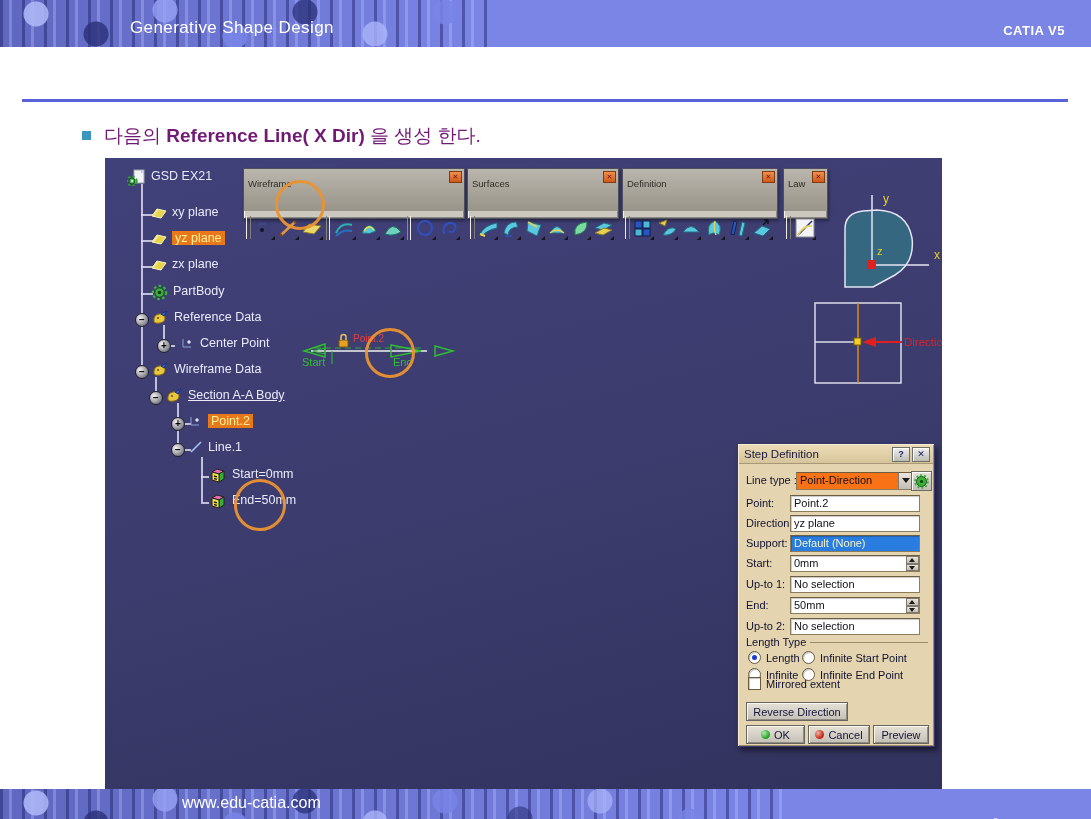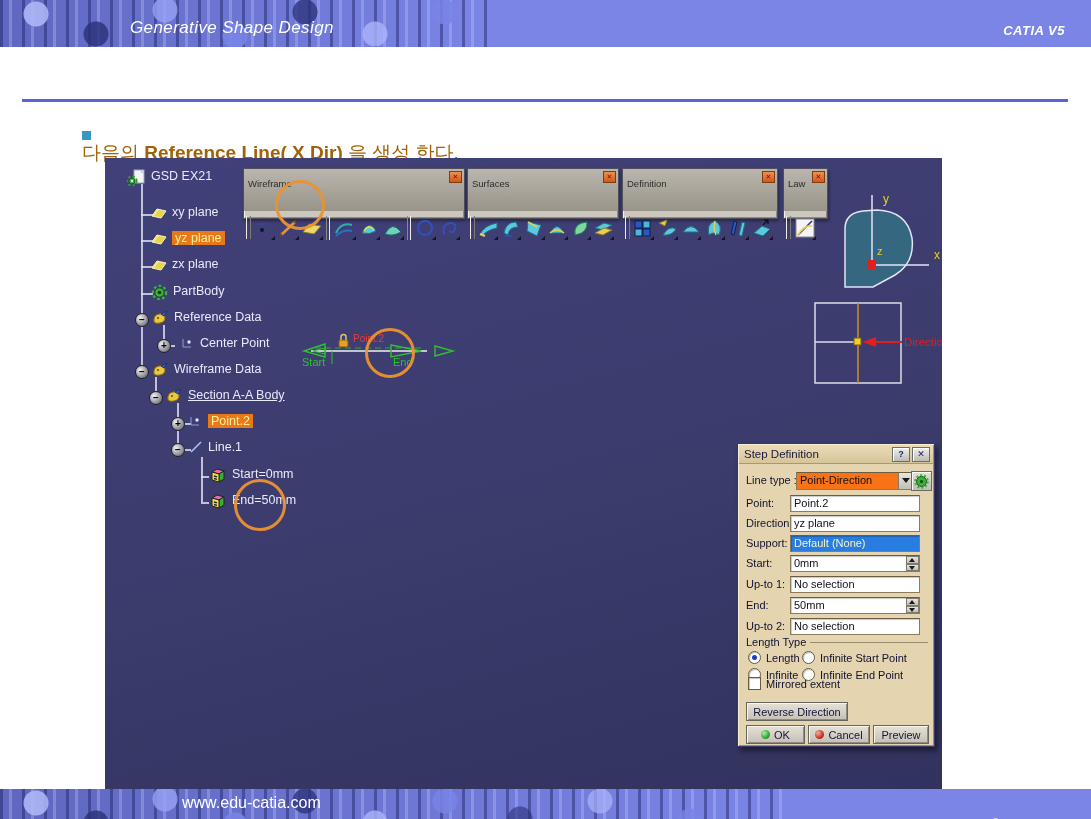--- a/index.html
+++ b/index.html
@@ -1,21 +1,21 @@
 <!DOCTYPE html>
 <html><head>
 <meta charset="utf-8">
 <style>
   html,body{margin:0;padding:0;background:#888;}
   #slide{position:relative;width:1091px;height:819px;background:#fff;overflow:hidden;
          font-family:"Liberation Sans","DejaVu Sans",sans-serif;}
 
   
   .banner{position:absolute;left:0;width:100%;background:#7b85e6;}
-  .banner.top{top:0;height:47px;font-style:italic;}
+  .banner.top{top:0;height:47px;}
   .pat{position:absolute;left:0;top:0;height:100%;width:490px;
     background-image:
       radial-gradient(circle 13px at 36px 14px, rgba(176,186,248,.85) 0 12px, transparent 13px),
       radial-gradient(circle 13px at 96px 34px, rgba(42,48,120,.8) 0 12px, transparent 13px),
       radial-gradient(circle 13px at 165px 10px, rgba(150,162,244,.8) 0 12px, transparent 13px),
       radial-gradient(circle 13px at 235px 36px, rgba(120,132,230,.9) 0 12px, transparent 13px),
       radial-gradient(circle 13px at 305px 12px, rgba(42,48,120,.75) 0 12px, transparent 13px),
       radial-gradient(circle 13px at 375px 34px, rgba(170,180,250,.8) 0 12px, transparent 13px),
       radial-gradient(circle 13px at 445px 12px, rgba(120,132,230,.85) 0 12px, transparent 13px),
       radial-gradient(circle 13px at 520px 30px, rgba(42,48,120,.6) 0 12px, transparent 13px),
@@ -27,21 +27,21 @@
   .brand{position:absolute;right:26px;top:23px;color:#fff;font-weight:bold;font-size:13px;letter-spacing:.5px;}
 
   .banner.bottom{top:789px;height:30px;}
   .banner.bottom .pat{width:72%;}
   .site{position:absolute;left:182px;top:5px;color:#fff;font-size:16px;}
   .copy{position:absolute;right:24px;top:7px;color:#fff;font-size:14px;margin-top:20px;}
 
   
   .page-title{position:absolute;left:30px;top:68px;font-size:23px;font-weight:bold;color:#1467b6;}
   .title-rule{position:absolute;left:22px;top:99px;width:1046px;height:3px;background:#5863d8;}
-  .bullet-row{position:absolute;left:82px;top:123px;font-size:19px;color:#a16207;display:flex;flex-direction:column;}
+  .bullet-row{position:absolute;left:82px;top:123px;font-size:19px;color:#701a75;display:flex;}
   .bullet-sq{width:9px;height:9px;background:#3a98c0;margin:8px 13px 0 0;flex:0 0 9px;}
   .b-bold{font-weight:bold;}
 
   
   .viewport{position:absolute;left:105px;top:158px;width:837px;height:631px;overflow:hidden;
             background:linear-gradient(165deg,#41417a 0%,#3b3b6c 55%,#32325e 100%);}
 
   
   .ti{position:absolute;height:18px;display:flex;align-items:flex-start;gap:5px;
       color:#e9e9fb;font-size:12.5px;white-space:nowrap;}

